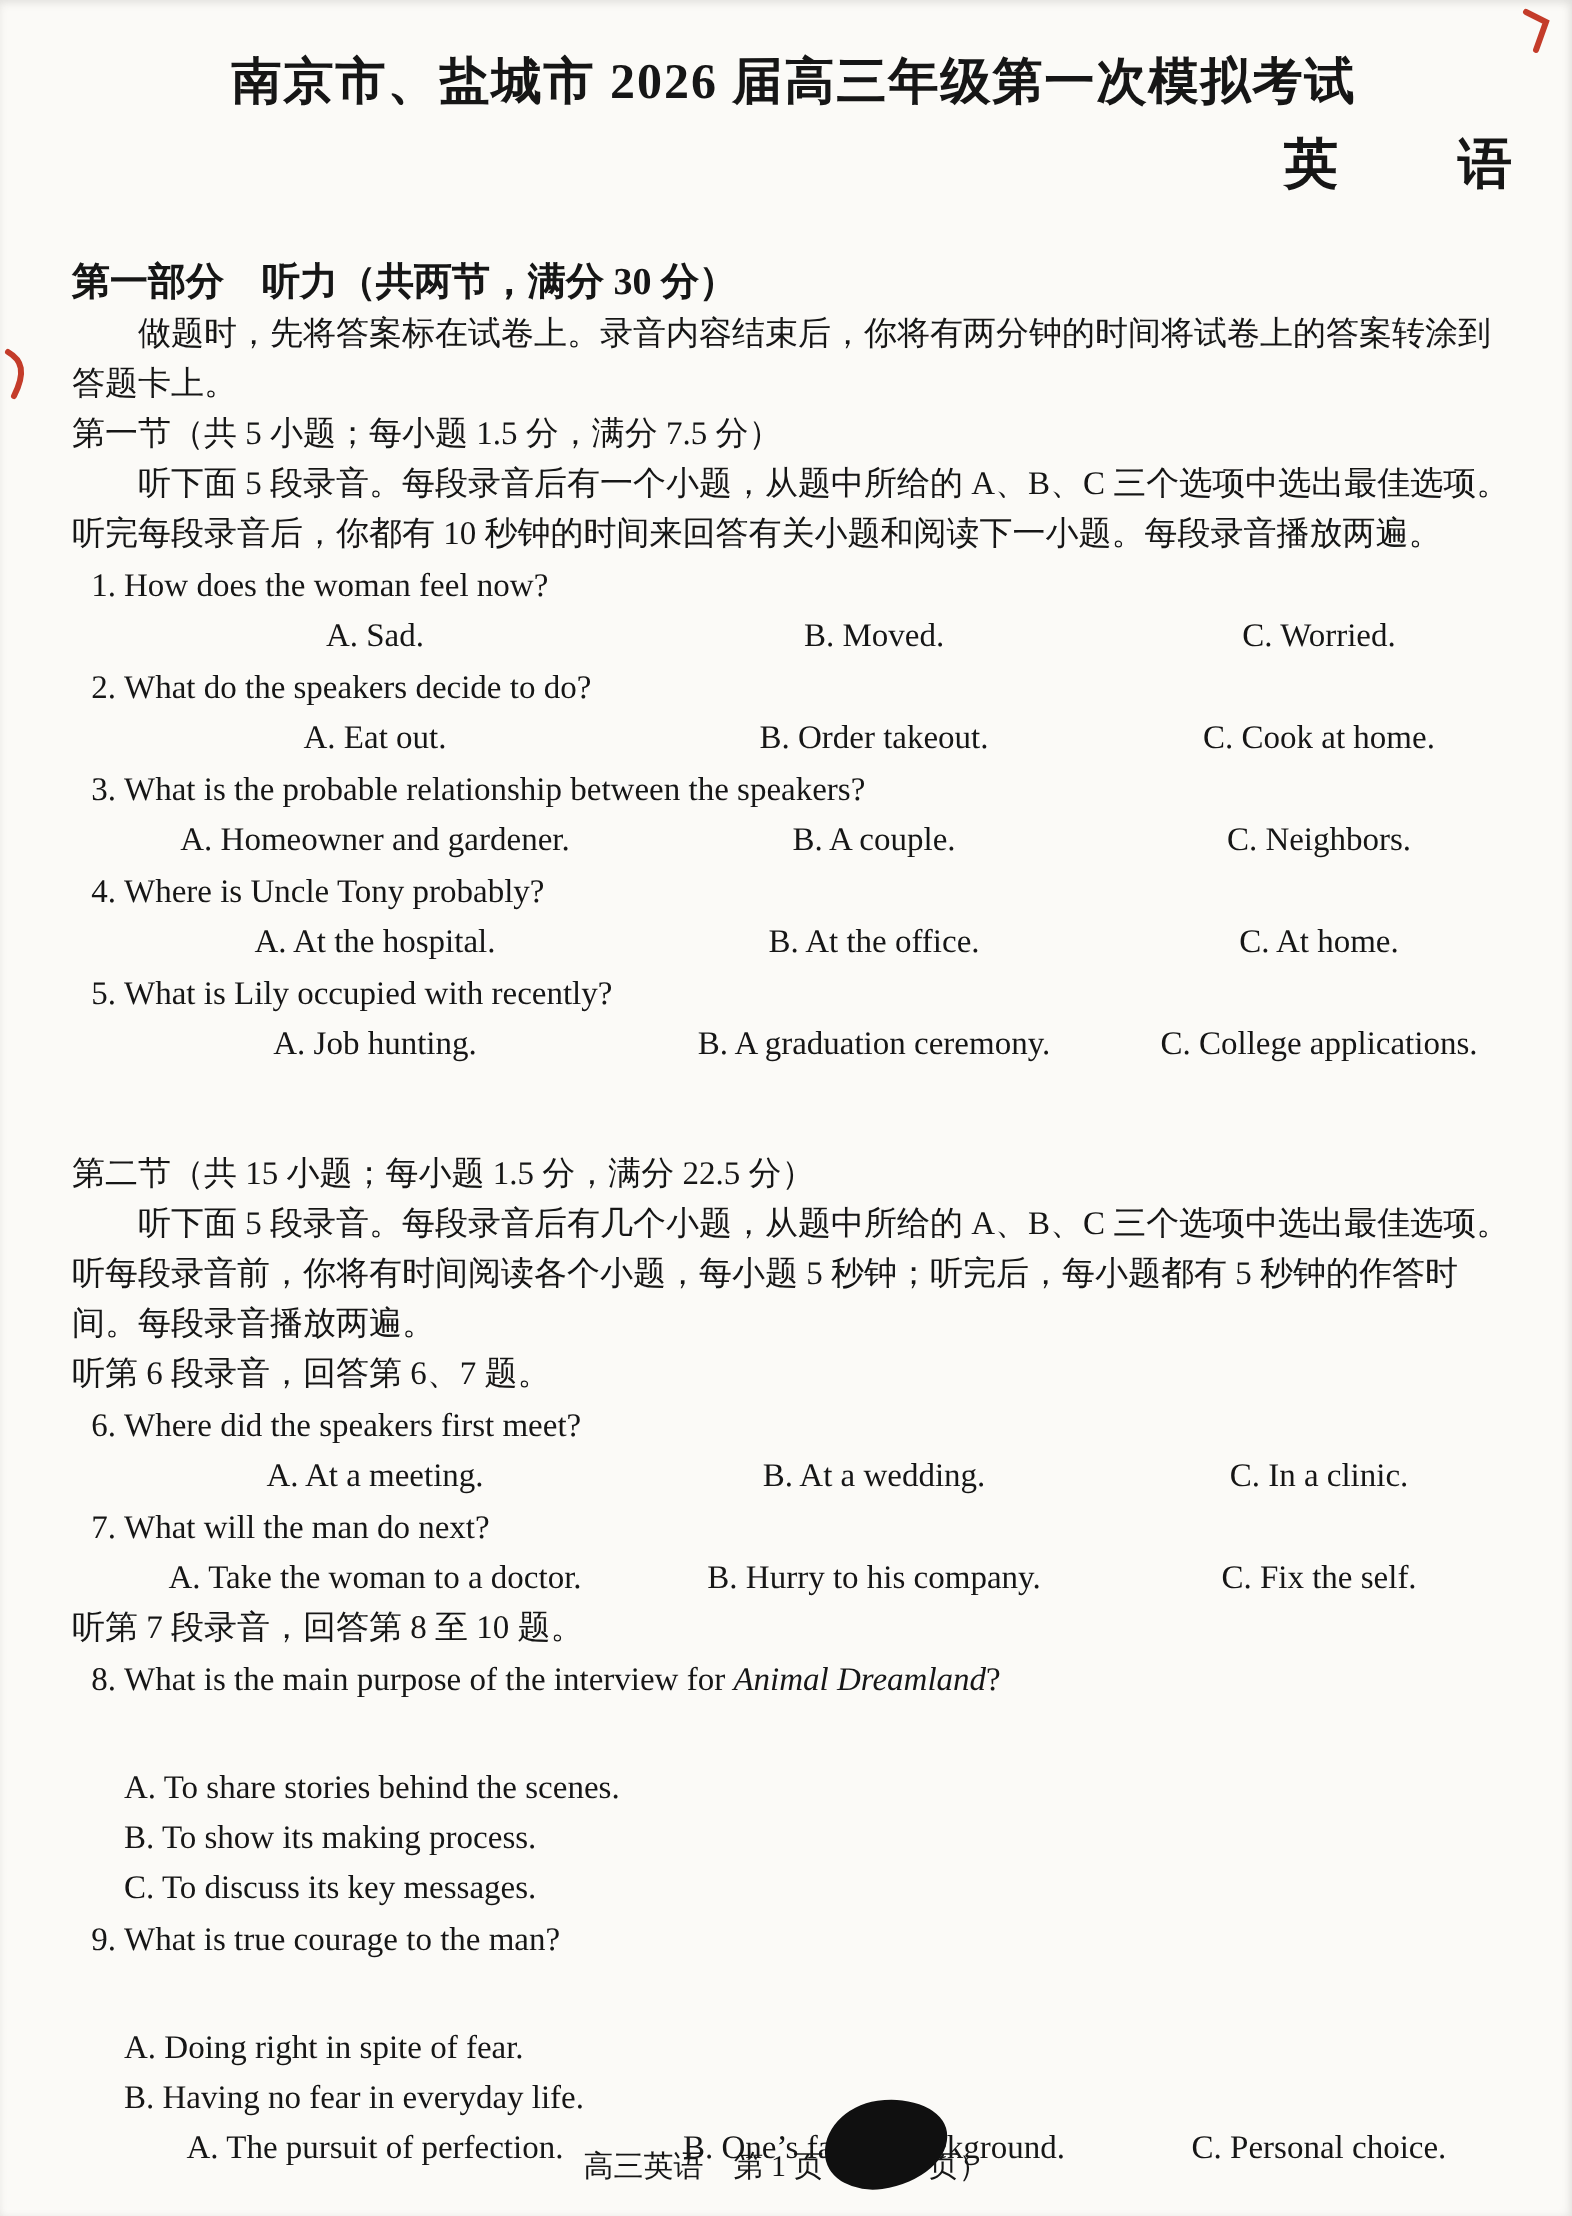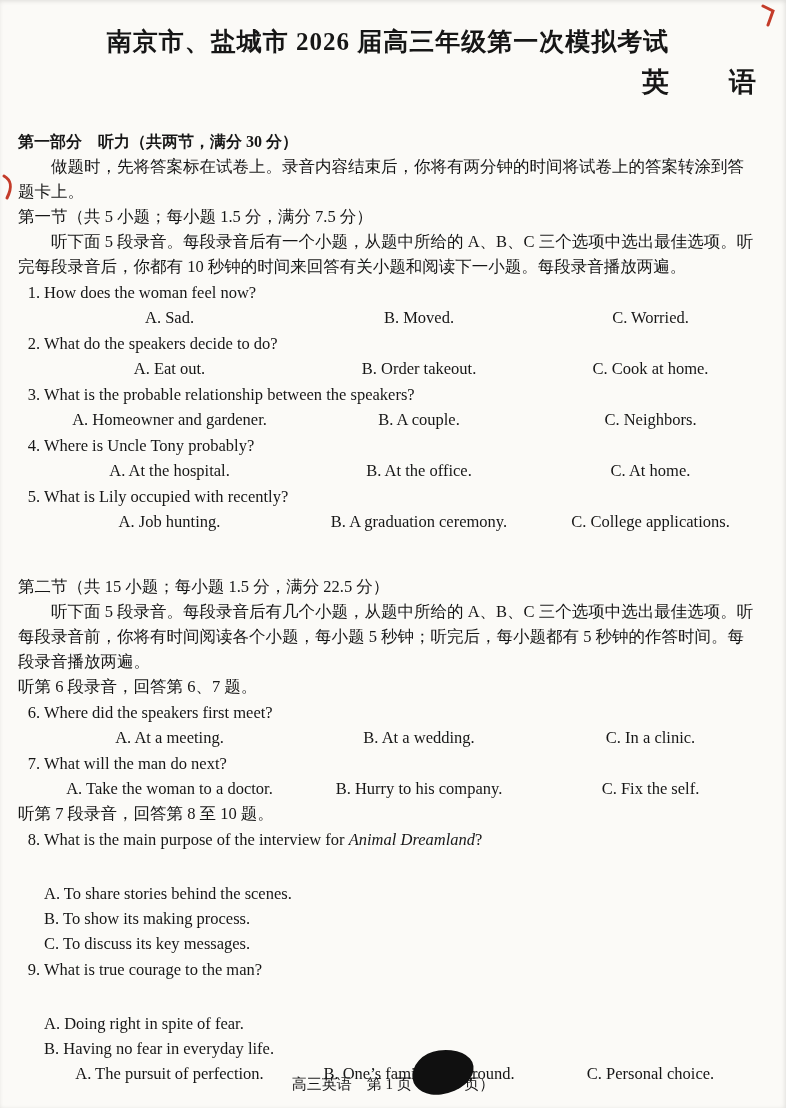--- a/index.html
+++ b/index.html
@@ -3,30 +3,30 @@
 <meta charset="utf-8">
 <style>
   html { background:#e9e9e9; }
   body {
     width:786px; height:1108px; margin:0 auto; position:relative; overflow:hidden;
     background: var(--paper, #fbfaf7);
     font-family: "Liberation Serif", "DejaVu Serif", serif;
     font-size:16.5px; line-height:25px; color:#161616;
     box-shadow: inset 0 2px 4px rgba(0,0,0,0.07), inset -2px 0 4px rgba(0,0,0,0.05);
   }
-  .content { padding:20px 28px 0 18px;font-family:Liberation Serif, serif; }
+  .content { padding:20px 28px 0 36px;font-family:Liberation Serif, serif; }
   .title {
     font-size:25px; line-height:36px; font-weight:bold; text-align:center;
     margin:4px 0 0 0; letter-spacing:1px;
   }
   .subject {
     font-size:27px; line-height:40px; font-weight:bold; text-align:right;
     margin:2px 0 2px 0; letter-spacing:2px;
   }
-  .part-heading { font-weight:bold; font-size:16px;margin-top:27px; }
+  .part-heading { font-weight:bold; font-size:19px;margin-top:27px; }
   .sec-heading { font-weight:normal; }
   .sec2-gap { margin-top:40px; }
   .para { text-indent:2em; margin:0; }
   .cue { margin:0; }
   .qline { display:flex; margin-top:1px; }
   .qnum { flex:none; width:22px; text-align:right; margin-right:4px; }
   .qtext { flex:1; }
   .opts-row { display:flex; padding-left:26px;text-align:center; }
   .opt-a { flex:none; width:251px; }
   .opt-b { flex:none; width:248px; }

